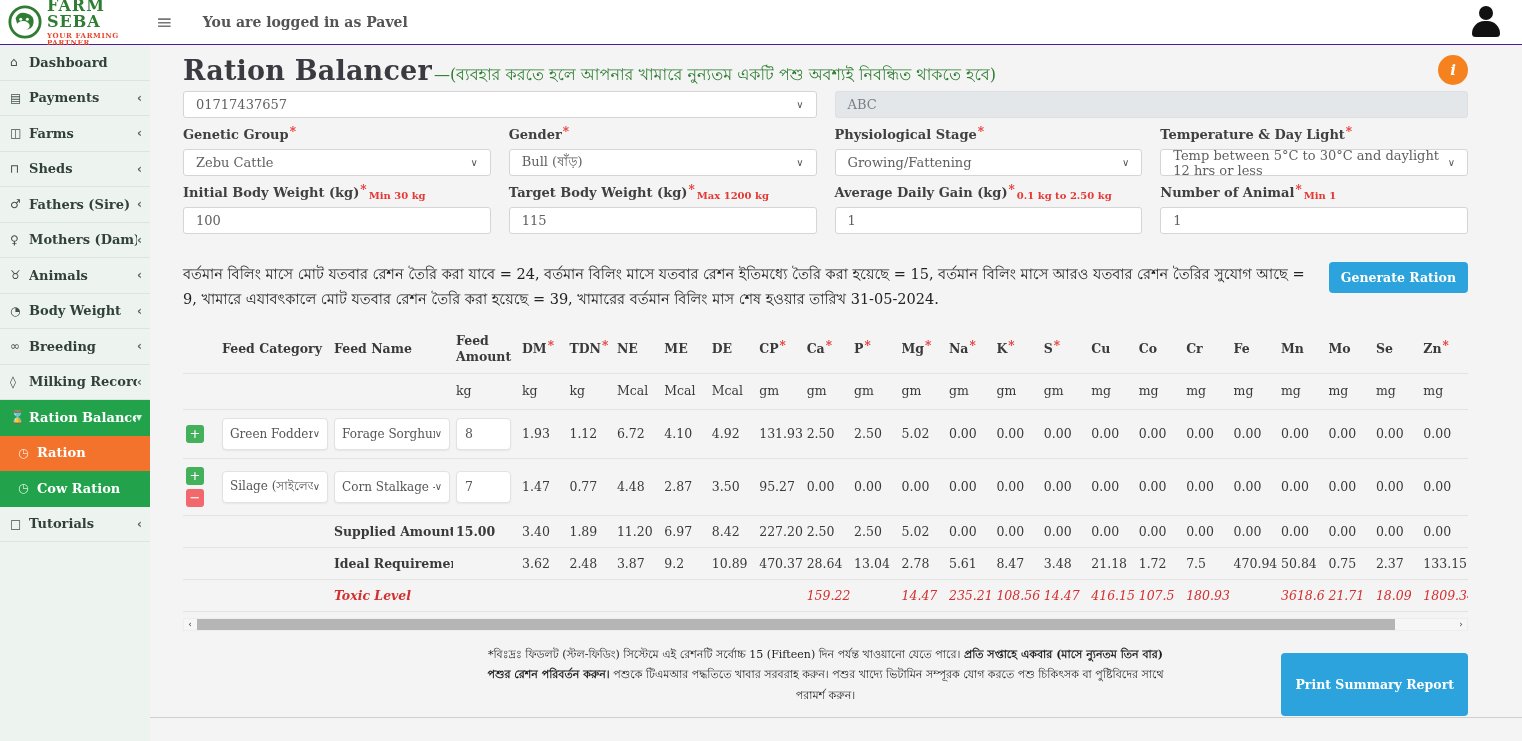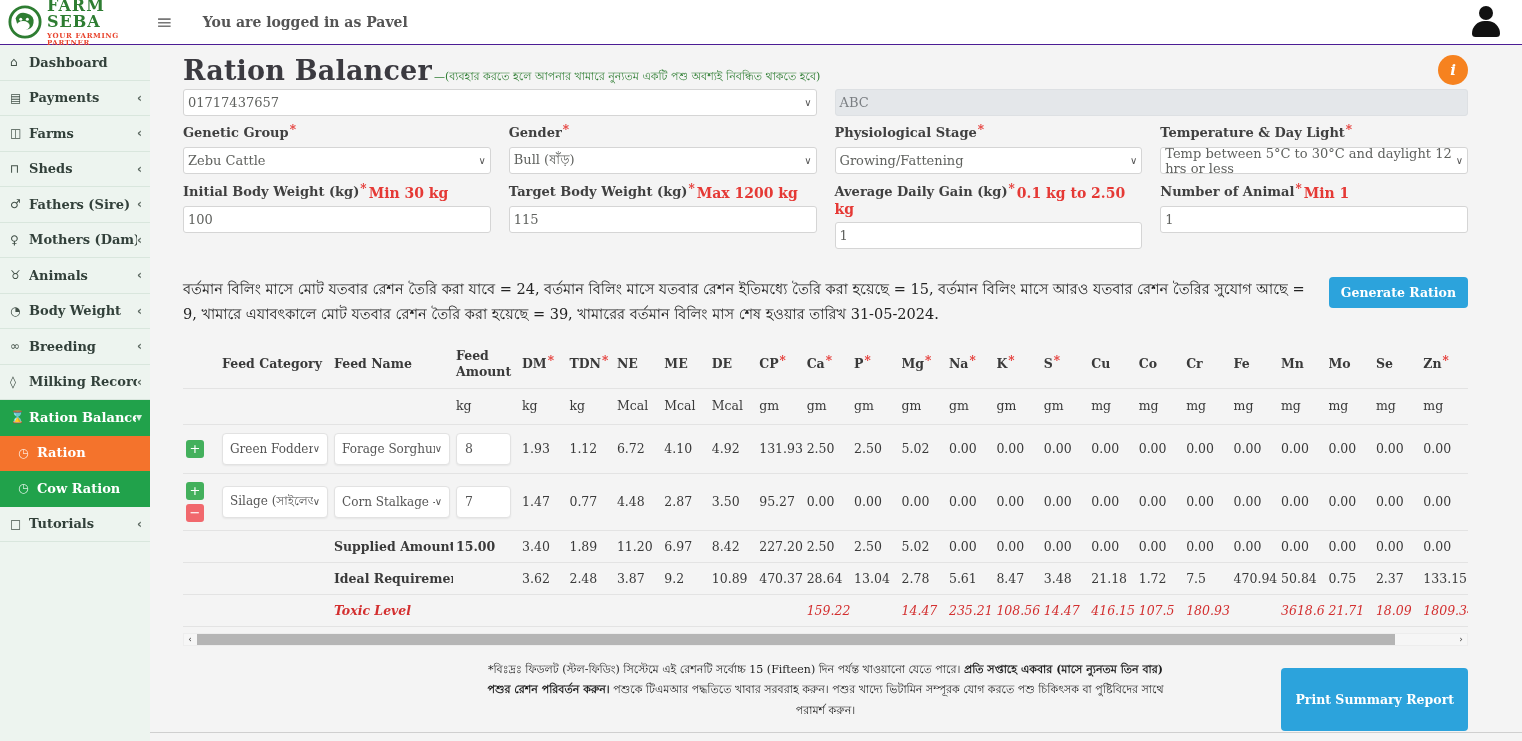--- a/index.html
+++ b/index.html
@@ -36,33 +36,33 @@
   .side-item.green .s-icon, .side-item.green .s-chev { color:#d6efdf; }
   .side-item.orange { background:#f4732c; color:#fff; border-bottom-color:#f4732c; }
   .side-item.orange .s-icon { color:#fde4d5; }
   .side-item.sub { padding-left:18px; }
 
   
   .content { flex:1; background:#f4f4f4; padding:8px 54px 0 33px; position:relative; }
   .page-head { display:flex; align-items:flex-start; justify-content:space-between; margin-top:2px; }
   .title-wrap { display:flex; align-items:baseline; }
   h1 { font-size:27px; font-weight:600; color:#3b3a40; letter-spacing:.2px; }
-  .subtitle { font-size:11px; color:#2e7d32; margin-left:2px; }
+  .subtitle { font-size:16px; color:#2e7d32; margin-left:2px; }
   .info-btn { width:30px; height:30px; border-radius:50%; background:#f6821f; color:#fff;
     display:flex; align-items:center; justify-content:center; font-size:15px; font-weight:bold;
     cursor:pointer; font-style:italic; }
 
   
   .form-grid { display:grid; grid-template-columns:repeat(4,1fr); column-gap:18px; margin-top:2px; }
   .span2a { grid-column:1/3; } .span2b { grid-column:3/5; }
   .f-label { font-size:13px; font-weight:bold; color:#404040; margin:9px 0 7px; }
   .req { color:#e53935; font-size:12px; position:relative; top:-3px; margin-left:1px; }
-  .hint { color:#e53935; font-size:14px; font-weight:bold; position:relative; top:2px; margin-left:2px; }
+  .hint { color:#e53935; font-size:10px; font-weight:bold; position:relative; top:2px; margin-left:2px; }
   .sel, .inp { height:27px; background:#fff; border:1px solid #d5d5d5; border-radius:3px;
-    display:flex; align-items:center; justify-content:space-between; padding:0 4px;
+    display:flex; align-items:center; justify-content:space-between; padding:0 12px;
     font-size:13px; color:#60625f; cursor:pointer; }
   .inp { cursor:text; }
   .inp input { border:none; outline:none; width:100%; font:inherit; color:inherit; background:transparent; }
   .caret { font-size:10px; color:#555; font-family:"DejaVu Sans",sans-serif; }
   .inp.disabled { background:#e4e7ea; border-color:#dde0e3; color:#7a7e82; cursor:default; }
 
   
   .info-row { display:flex; gap:24px; margin-top:28px; align-items:flex-start; }
   .billing-info { flex:1; font-size:14.5px; color:#222; line-height:1.75; }
   .btn-blue { background:#2ca3dc; color:#fff; border:none; border-radius:4px;

